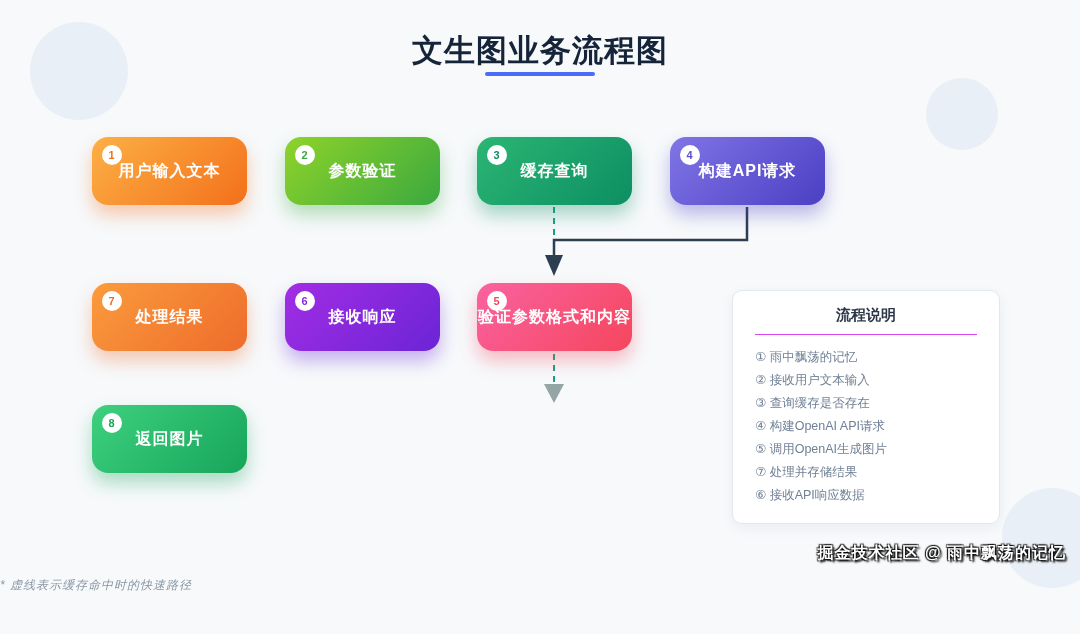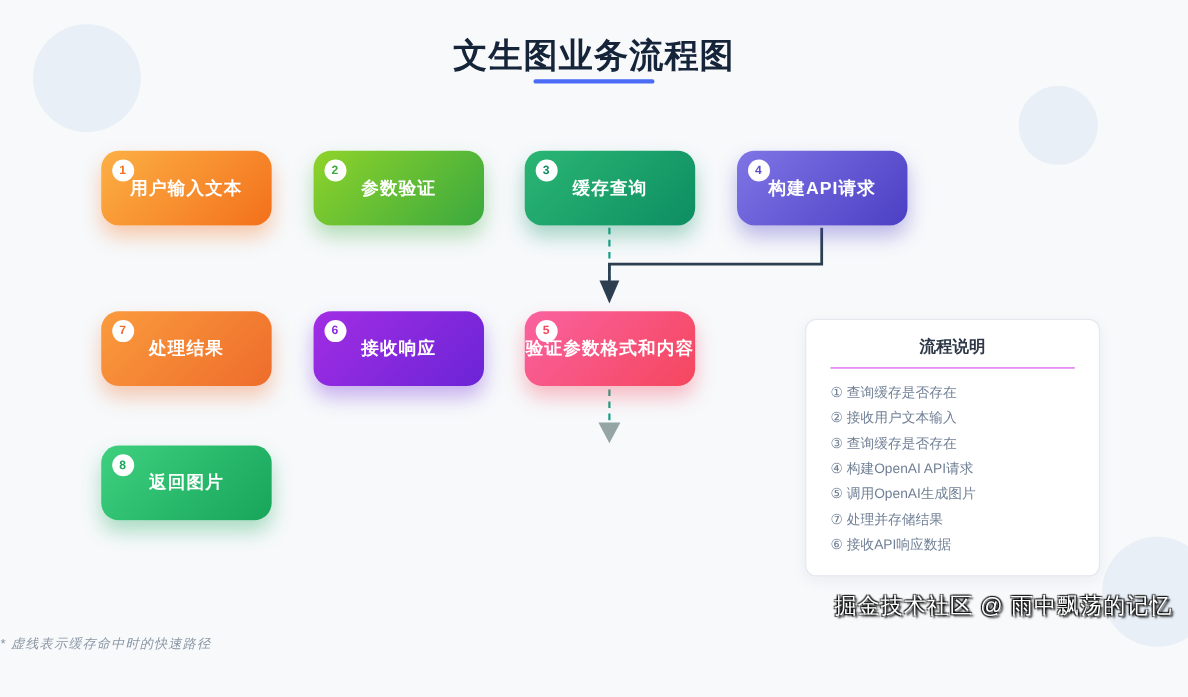--- a/index.html
+++ b/index.html
@@ -75,21 +75,21 @@
 
   
   .footnote {
     position:absolute; left:0; right:0; top:577px; 
     font-size:12px; color:#8a97a5; font-style:italic; letter-spacing:1px;
   }
 
   
   .watermark {
     position:absolute; right:14px; bottom:6px;
-    font-size:20px; font-weight:normal; color:#ffffff; letter-spacing:1px;
+    font-size:16px; font-weight:bold; color:#ffffff; letter-spacing:1px;
     text-shadow: 2px 2px 2px #000, -1px -1px 1px rgba(0,0,0,.8),
                  1px -1px 1px rgba(0,0,0,.8), -1px 1px 1px rgba(0,0,0,.8);
   }
 </style>
 </head>
 <body>
 
 <div class="canvas">
 
   <div class="deco deco-tl"></div>
@@ -138,21 +138,21 @@
     <span class="badge">7</span>
     <span>处理结果</span>
   </div>
   <div class="node node-8">
     <span class="badge">8</span>
     <span>返回图片</span>
   </div>
 
   <div class="legend">
     <div class="legend-title">流程说明</div>
-    <div class="legend-item">① 查询缓存是否存在</div>
+    <div class="legend-item">① 雨中飘荡的记忆</div>
     <div class="legend-item">② 接收用户文本输入</div>
     <div class="legend-item">③ 查询缓存是否存在</div>
     <div class="legend-item">④ 构建OpenAI API请求</div>
     <div class="legend-item">⑤ 调用OpenAI生成图片</div>
     <div class="legend-item">⑦ 处理并存储结果</div>
     <div class="legend-item">⑥ 接收API响应数据</div>
   </div>
 
   <div class="footnote">* 虚线表示缓存命中时的快速路径</div>
 

